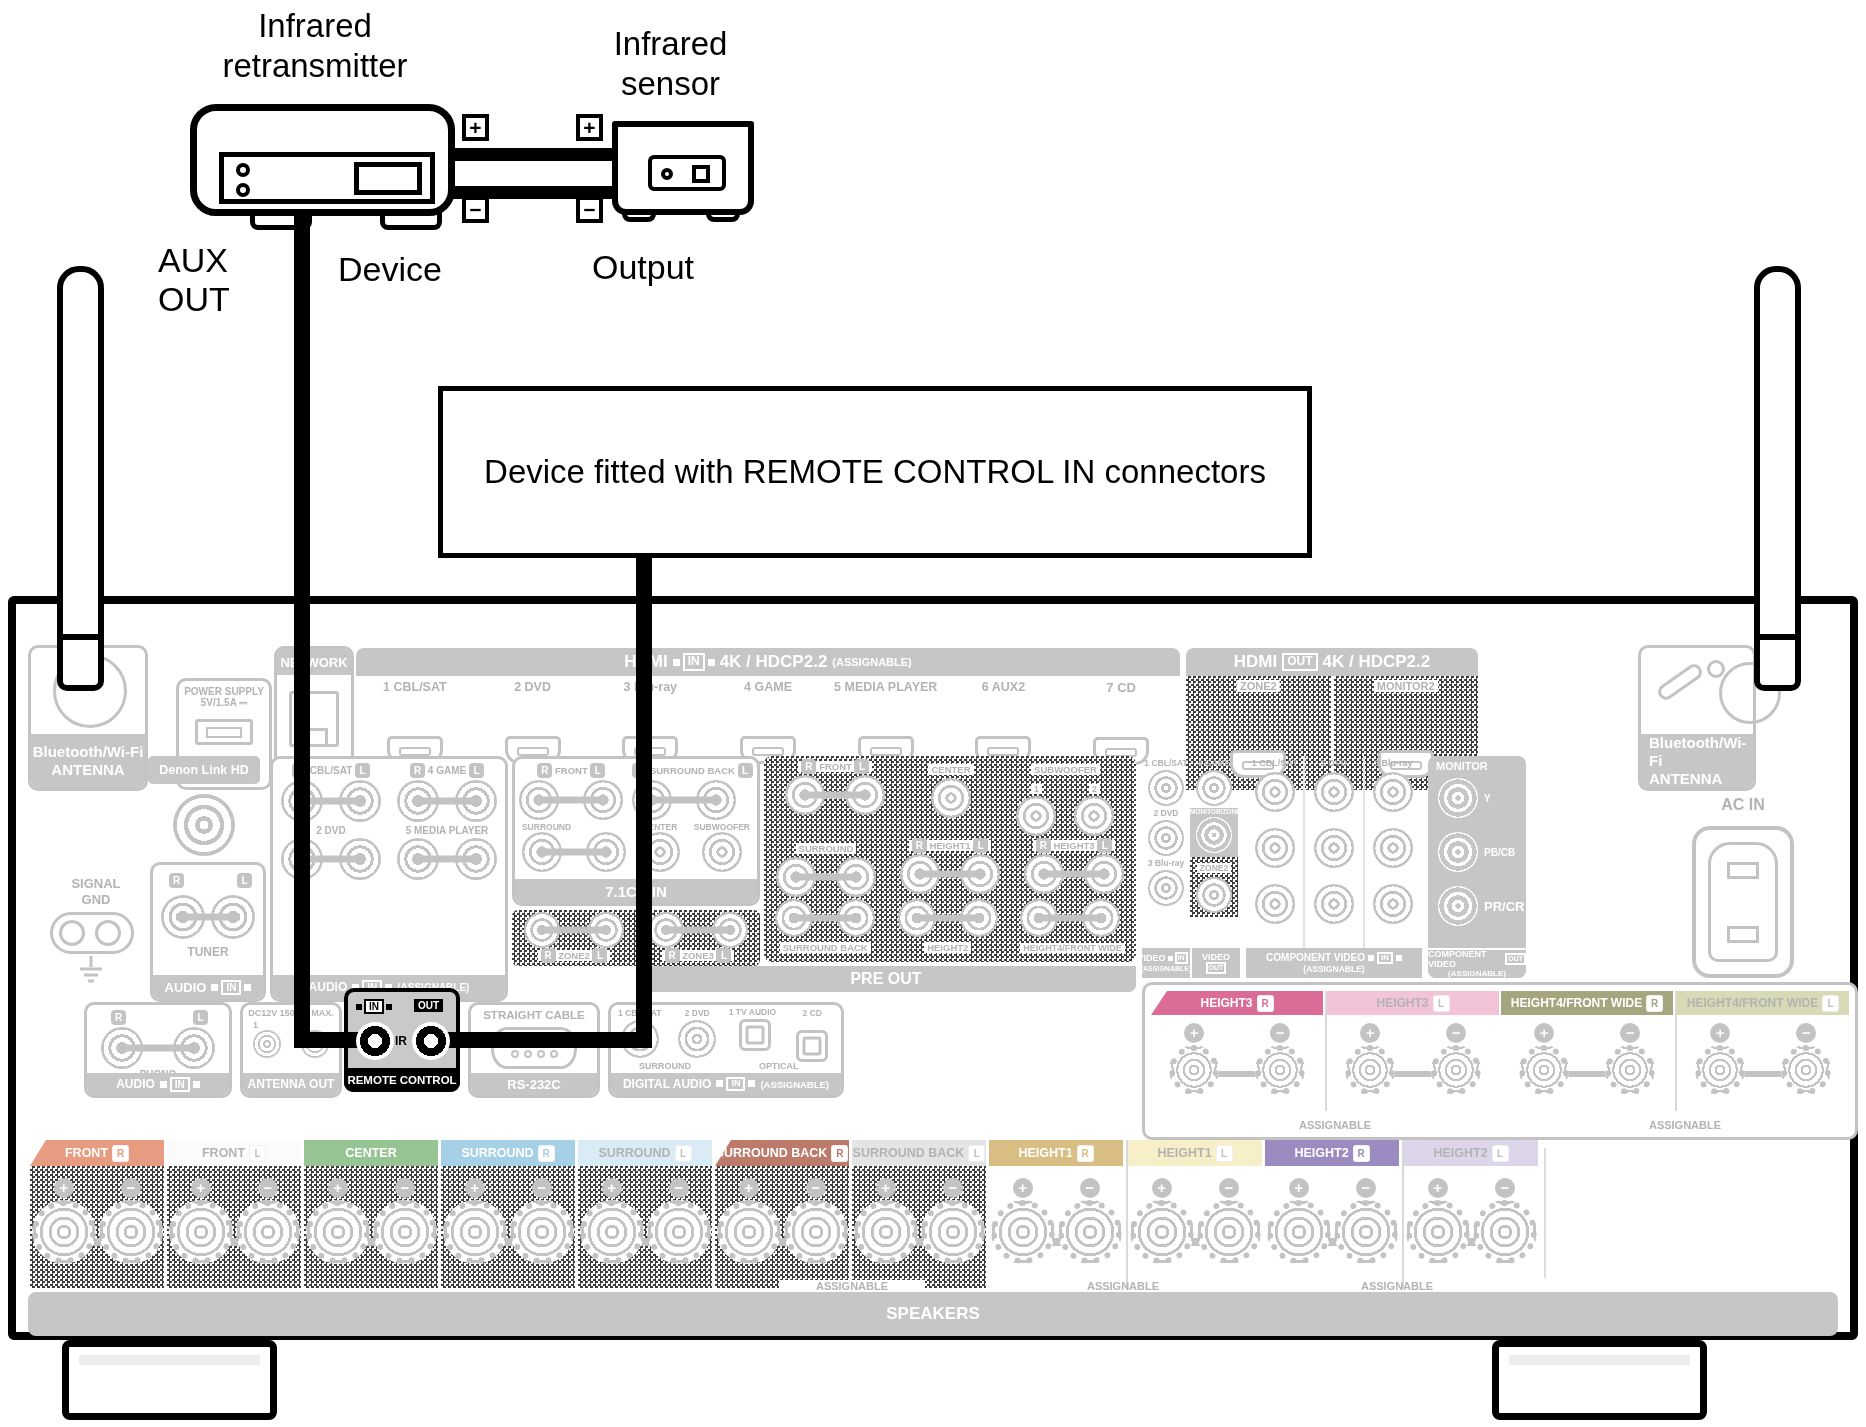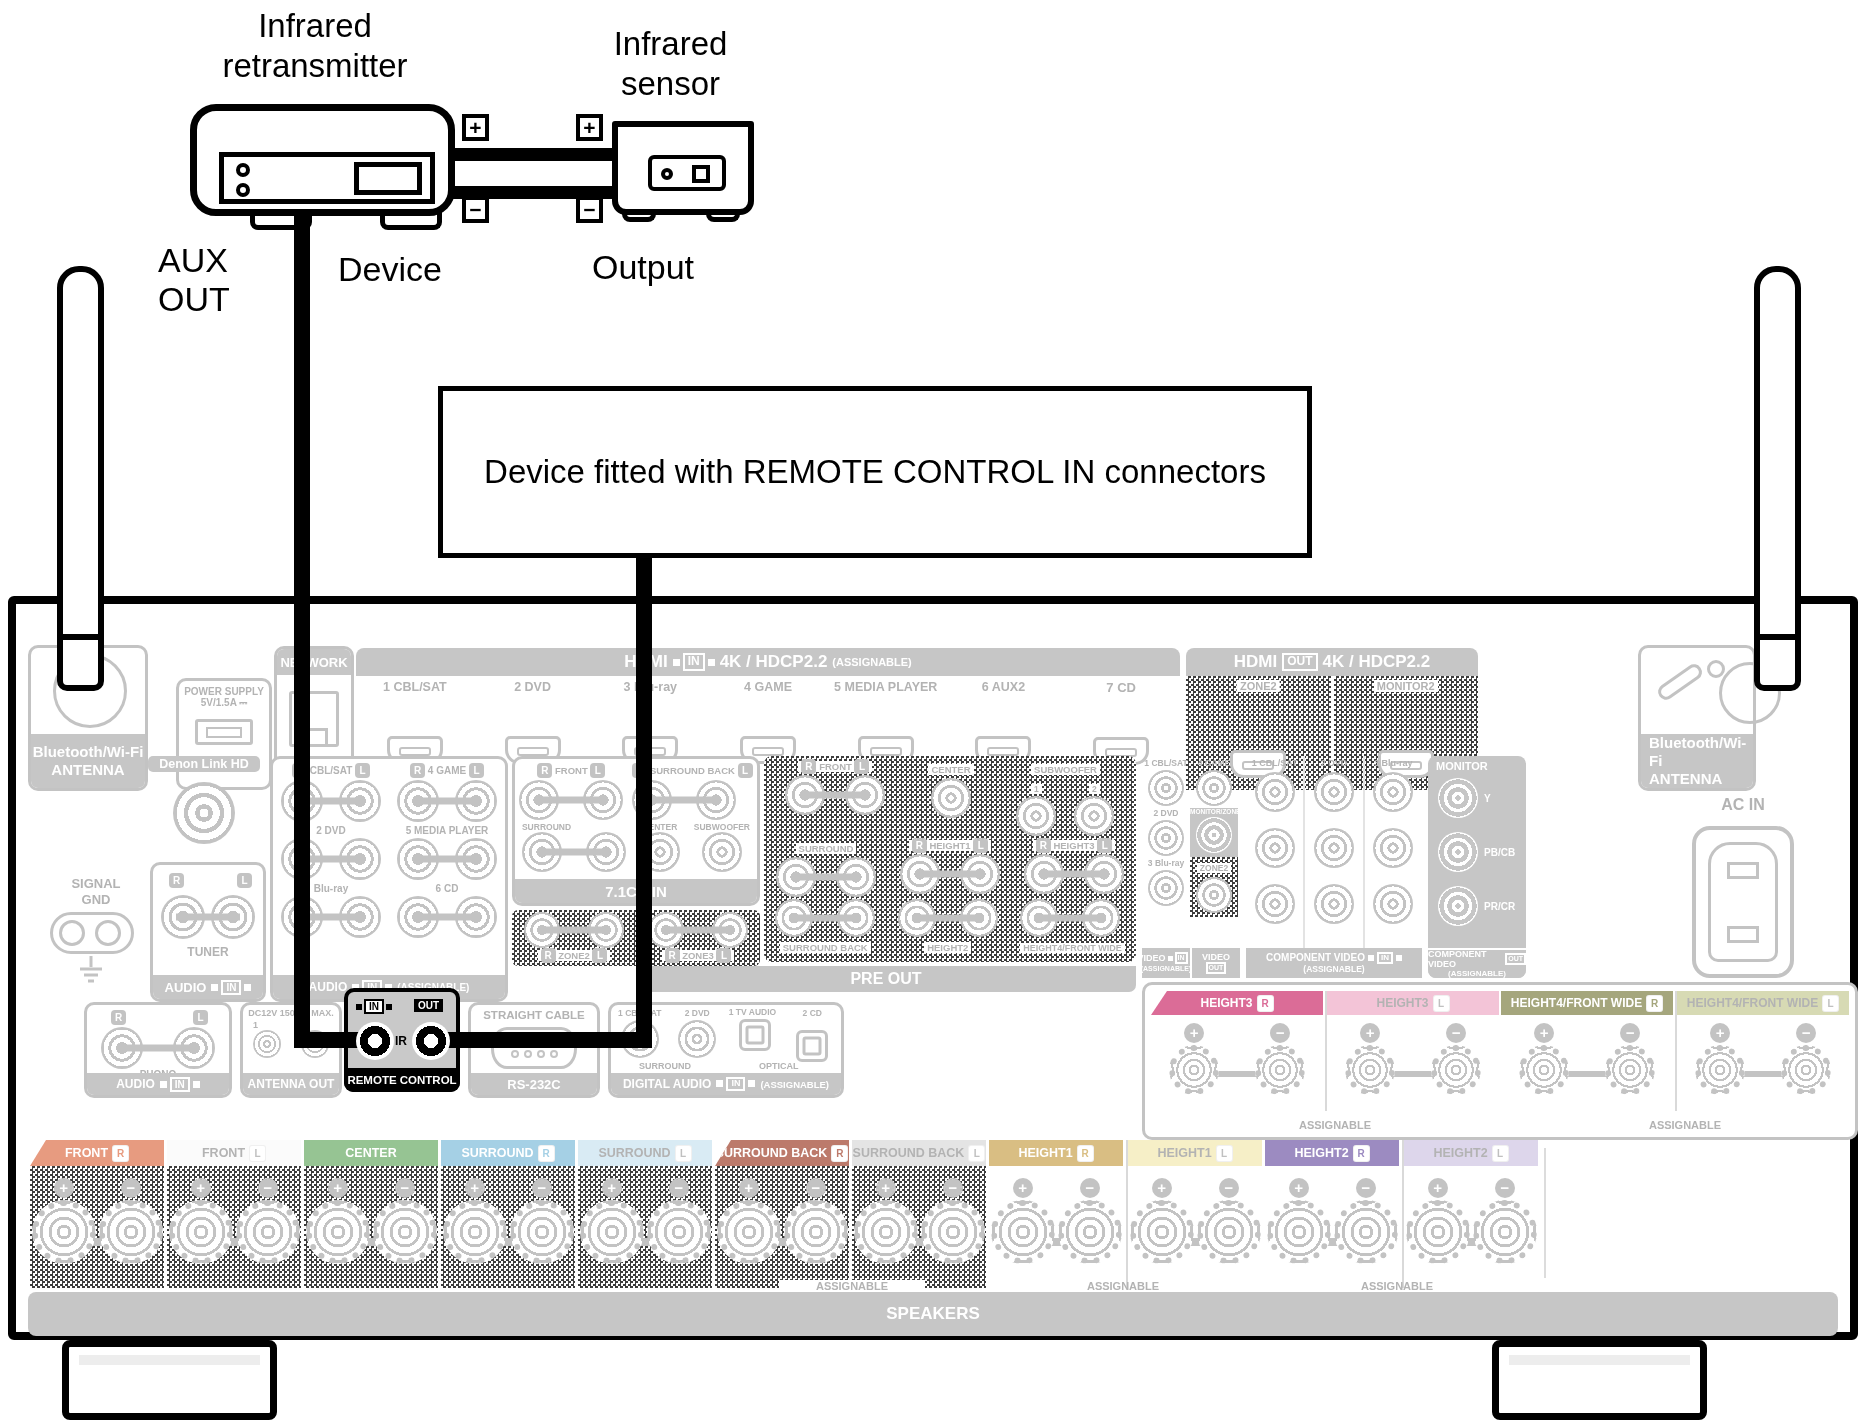--- a/index.html
+++ b/index.html
@@ -227,21 +227,21 @@
       <div class="sl patch" style="position:absolute;top:4px;left:50%;transform:translateX(-50%);font-size:11px;">ZONE2</div>
       <span class="hport" style="position:absolute;bottom:12px;left:50%;transform:translateX(-50%);background:#fff;"></span>
     </div>
     <div class="hatch" style="flex:1;position:relative;">
       <div class="sl patch" style="position:absolute;top:4px;left:50%;transform:translateX(-50%);font-size:11px;">MONITOR2</div>
       <span class="hport" style="position:absolute;bottom:12px;left:50%;transform:translateX(-50%);background:#fff;"></span>
     </div>
   </div>
 
   <div class="abs" style="left:148px;top:756px;width:112px;height:104px;">
-    <div class="bar" style="height:16px;border-radius:5px;font-size:12.5px;">Denon Link HD</div>
+    <div class="bar" style="height:28px;border-radius:5px;font-size:12.5px;">Denon Link HD</div>
     <div class="jack" style="width:62px;height:62px;margin:10px auto 0;"></div>
   </div>
 
   <div class="abs sl" style="left:50px;top:876px;width:92px;text-align:center;font-size:13px;line-height:16px;">
     <div>SIGNAL</div>
       <div>GND</div>
   </div>
   <div class="abs" style="left:50px;top:912px;width:84px;height:42px;border:3px solid var(--line);border-radius:21px;box-sizing:border-box;">
     <div style="position:absolute;left:6px;top:5px;width:26px;height:26px;border:3px solid var(--line);border-radius:50%;box-sizing:border-box;"></div>
     <div style="position:absolute;left:42px;top:5px;width:26px;height:26px;border:3px solid var(--line);border-radius:50%;box-sizing:border-box;"></div>
@@ -290,36 +290,20 @@
     <div style="display:flex;justify-content:space-around;padding-top:3px;">
       <div style="text-align:center;">
         <div class="sl" style="font-size:10px;">2 DVD</div>
         <div class="pair" style="width:100px;margin-top:2px;">
             <div class="jack" style="width:42px;height:42px;"></div>
             <div class="jack" style="width:42px;height:42px;"></div>
           </div>
       </div>
       <div style="text-align:center;">
         <div class="sl" style="font-size:10px;">5 MEDIA PLAYER</div>
-        <div class="pair" style="width:100px;margin-top:2px;">
-            <div class="jack" style="width:42px;height:42px;"></div>
-            <div class="jack" style="width:42px;height:42px;"></div>
-          </div>
-      </div>
-    </div>
-    <div style="display:flex;justify-content:space-around;padding-top:3px;">
-      <div style="text-align:center;">
-        <div class="sl" style="font-size:10px;">Blu-ray</div>
-        <div class="pair" style="width:100px;margin-top:2px;">
-            <div class="jack" style="width:42px;height:42px;"></div>
-            <div class="jack" style="width:42px;height:42px;"></div>
-          </div>
-      </div>
-      <div style="text-align:center;">
-        <div class="sl" style="font-size:10px;">6 CD</div>
         <div class="pair" style="width:100px;margin-top:2px;">
             <div class="jack" style="width:42px;height:42px;"></div>
             <div class="jack" style="width:42px;height:42px;"></div>
           </div>
       </div>
     </div>
     <div class="bar abs" style="left:0;bottom:0;width:100%;height:24px;border-radius:0 0 7px 7px;font-size:12px;">
       <span>AUDIO</span>
       <span style="display:inline-flex;align-items:center;gap:3px;">
           <i class="sq"></i>
@@ -531,21 +515,21 @@
     <div style="display:flex;align-items:center;gap:6px;padding:6px 0 0 10px;">
         <div class="wjack" style="width:40px;height:40px;"></div>
         <span style="font-size:10px;font-weight:bold;color:#fff;">Y</span>
       </div>
     <div style="display:flex;align-items:center;gap:6px;padding:14px 0 0 10px;">
         <div class="wjack" style="width:40px;height:40px;"></div>
         <span style="font-size:10px;font-weight:bold;color:#fff;">PB/CB</span>
       </div>
     <div style="display:flex;align-items:center;gap:6px;padding:14px 0 0 10px;">
         <div class="wjack" style="width:40px;height:40px;"></div>
-        <span style="font-size:10px;font-weight:bold;color:#fff;">PR/CR</span>
+        <span style="font-size:13px;font-weight:bold;color:#fff;">PR/CR</span>
       </div>
     <div class="bar tinybar abs" style="left:0;bottom:0;width:100%;height:30px;border-top:2px solid #fff;border-radius:0 0 8px 8px;font-size:9px;">
       <span style="display:inline-flex;align-items:center;gap:2px;">
           <span>COMPONENT VIDEO</span>
           <b class="bbox" style="font-size:7px;padding:0 1px;">OUT</b>
         </span>
       <span style="font-size:8px;">(ASSIGNABLE)</span>
     </div>
   </div>
 

